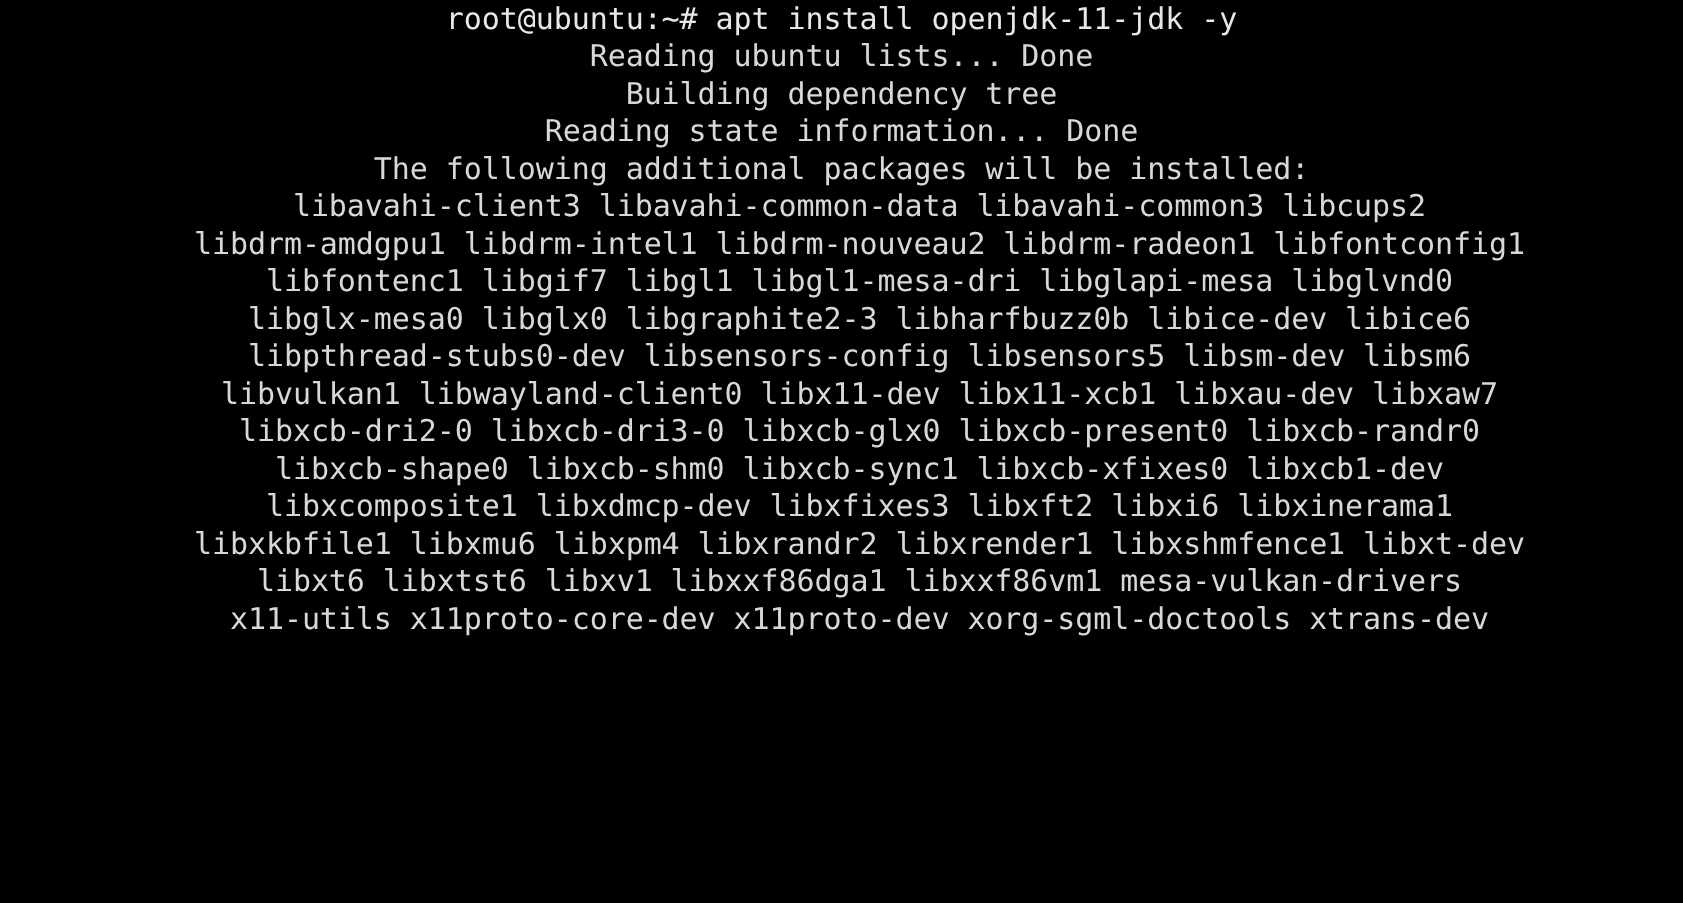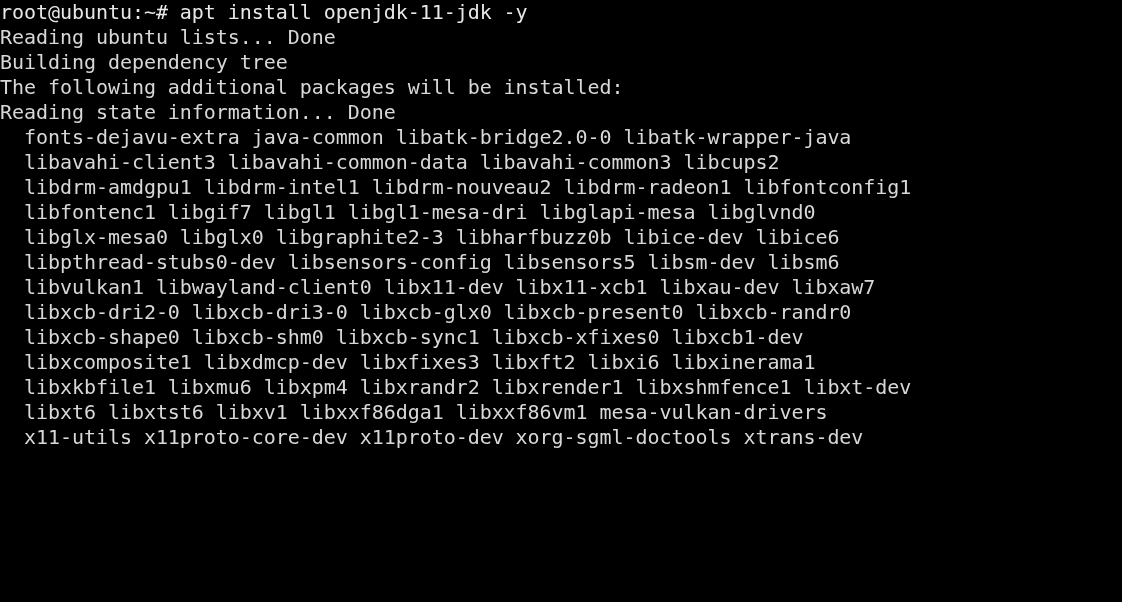--- a/index.html
+++ b/index.html
@@ -19,20 +19,21 @@
     background: #000000;
     color: #d8d8d8;
     font-family: "DejaVu Sans Mono", "Liberation Mono", monospace;
     font-size: 20px;
     line-height: 25px;
     letter-spacing: 0px;
     padding: 0;
     box-sizing: border-box;
     overflow: hidden;
     position: relative;
+    text-align: center;
   }
   #screen {
     position: absolute;
     top: 0px;
     left: 0px;
     width: 1122px;
   }
   .line {
     white-space: pre;
     height: 25px;
@@ -49,23 +50,22 @@
   }
 </style>
 </head>
 <body>
 
 <div id="terminal" style="background-color: rgb(0, 0, 0); color: rgb(216, 216, 216);">
   <div id="screen">
       <div class="line prompt-line">root@ubuntu:~# apt install openjdk-11-jdk -y</div>
       <div class="line">Reading ubuntu lists... Done</div>
       <div class="line">Building dependency tree</div>
+      <div class="line">Reading state information... Done</div>
       <div class="line">The following additional packages will be installed:</div>
-      <div class="line">Reading state information... Done</div>
-      <div class="line">  fonts-dejavu-extra java-common libatk-bridge2.0-0 libatk-wrapper-java</div>
       <div class="line">  libavahi-client3 libavahi-common-data libavahi-common3 libcups2</div>
       <div class="line">  libdrm-amdgpu1 libdrm-intel1 libdrm-nouveau2 libdrm-radeon1 libfontconfig1</div>
       <div class="line">  libfontenc1 libgif7 libgl1 libgl1-mesa-dri libglapi-mesa libglvnd0</div>
       <div class="line">  libglx-mesa0 libglx0 libgraphite2-3 libharfbuzz0b libice-dev libice6</div>
       <div class="line">  libpthread-stubs0-dev libsensors-config libsensors5 libsm-dev libsm6</div>
       <div class="line">  libvulkan1 libwayland-client0 libx11-dev libx11-xcb1 libxau-dev libxaw7</div>
       <div class="line">  libxcb-dri2-0 libxcb-dri3-0 libxcb-glx0 libxcb-present0 libxcb-randr0</div>
       <div class="line">  libxcb-shape0 libxcb-shm0 libxcb-sync1 libxcb-xfixes0 libxcb1-dev</div>
       <div class="line">  libxcomposite1 libxdmcp-dev libxfixes3 libxft2 libxi6 libxinerama1</div>
       <div class="line">  libxkbfile1 libxmu6 libxpm4 libxrandr2 libxrender1 libxshmfence1 libxt-dev</div>

